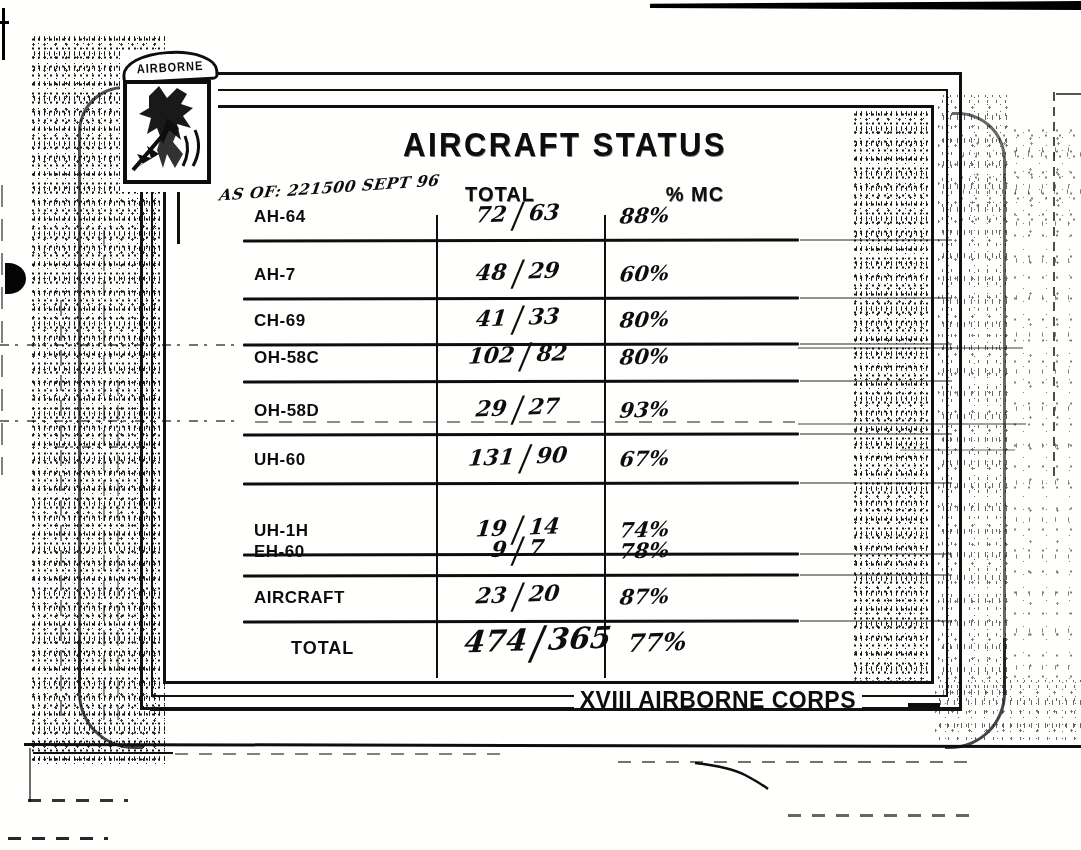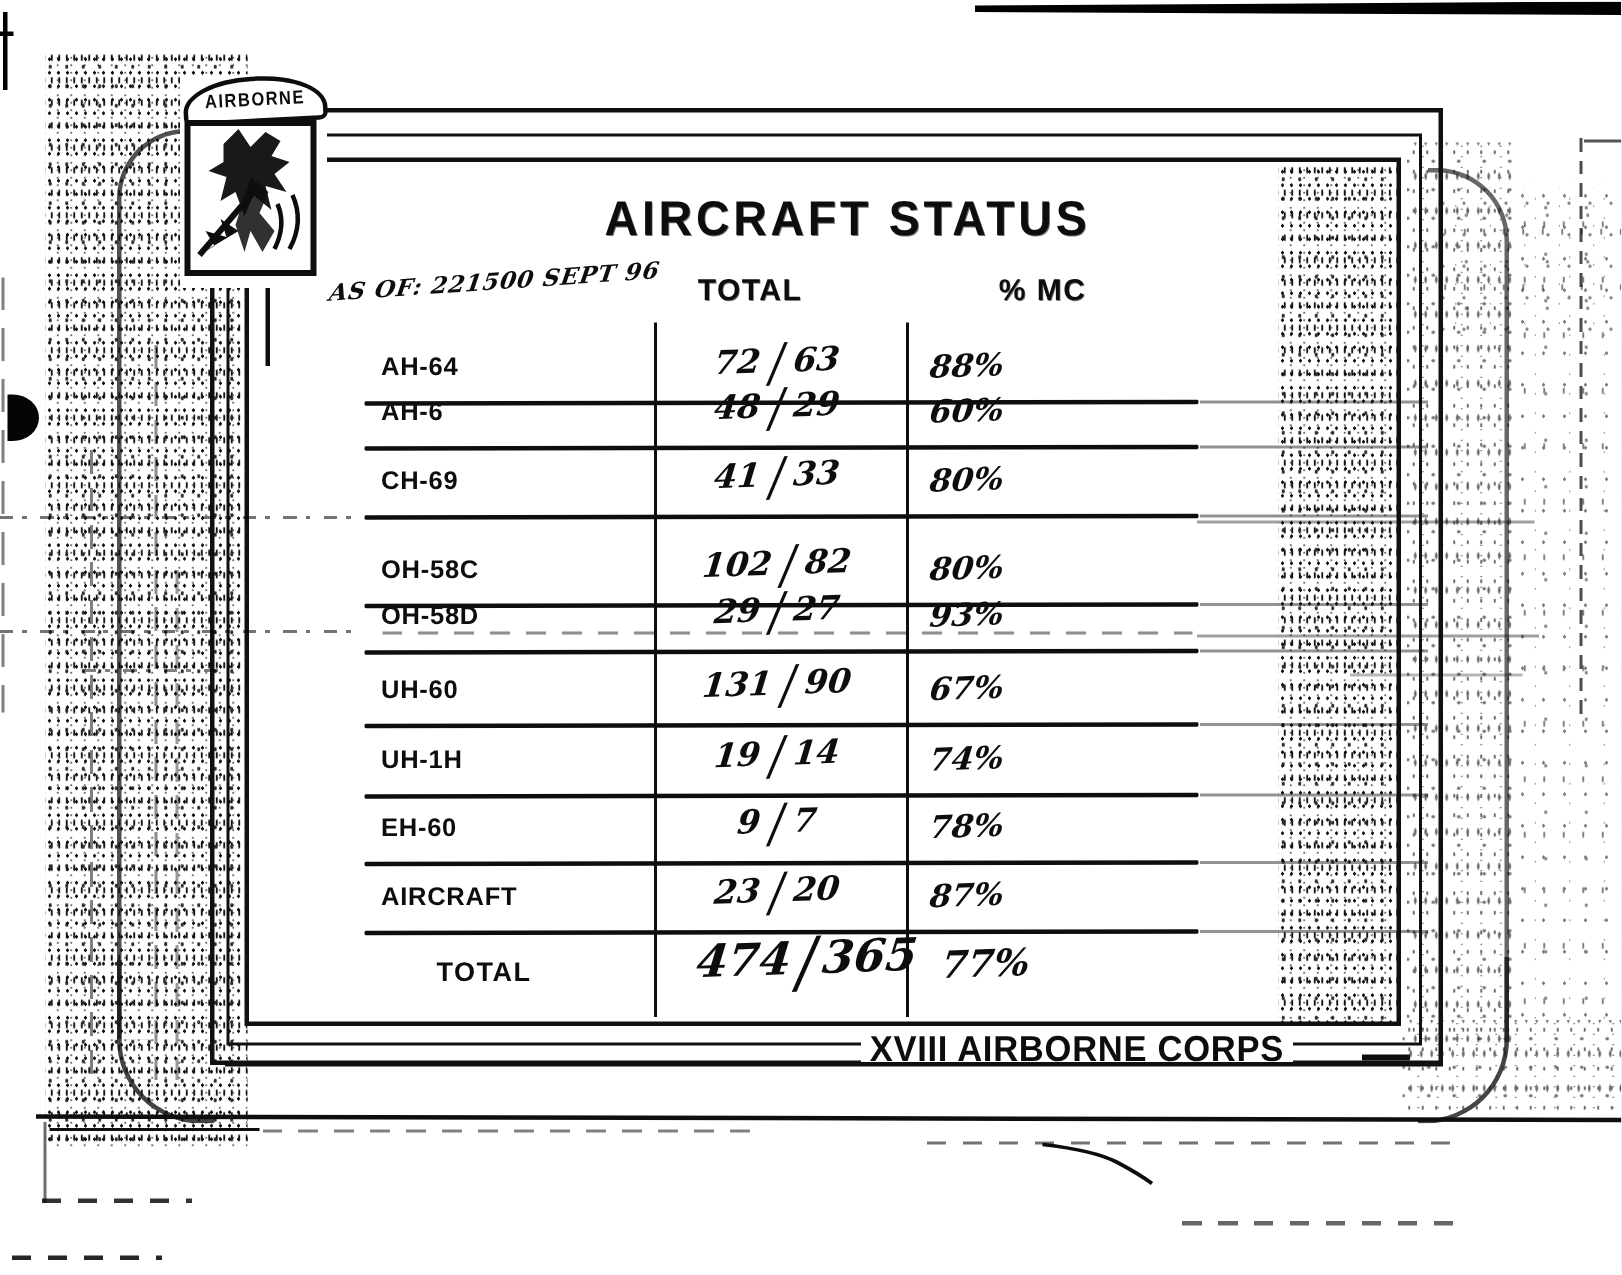--- a/index.html
+++ b/index.html
@@ -128,34 +128,34 @@
 
   <div class="title">AIRCRAFT STATUS</div>
   <div class="asof hw">AS OF: 221500 SEPT 96</div>
   <div class="colhead" style="left:430px;width:140px;">TOTAL</div>
   <div class="colhead" style="left:630px;width:130px;">% MC</div>
 
   <div class="vline" style="left:436px;top:215px;height:463px;"></div>
   <div class="vline" style="left:604px;top:215px;height:463px;"></div>
 
   <div id="rows-host">
-    <div class="row" style="top: 232px;">
+    <div class="row" style="top: 204px;">
       <span class="label">AH-64</span>
       <span class="val hw">
         <span>72</span>
         <span class="slash">/</span>
         <span>63</span>
       </span>
       <span class="pct hw">88%</span>
       <span class="rowline"></span>
       <span class="rowline-tail"></span>
     </div>
 
     <div class="row" style="top: 262px;">
-      <span class="label">AH-6</span>
+      <span class="label">AH-7</span>
       <span class="val hw">
         <span>48</span>
         <span class="slash">/</span>
         <span>29</span>
       </span>
       <span class="pct hw">60%</span>
       <span class="rowline"></span>
       <span class="rowline-tail"></span>
     </div>
 
@@ -164,21 +164,21 @@
       <span class="val hw">
         <span>41</span>
         <span class="slash">/</span>
         <span>33</span>
       </span>
       <span class="pct hw">80%</span>
       <span class="rowline"></span>
       <span class="rowline-tail"></span>
     </div>
 
-    <div class="row" style="top: 367px;">
+    <div class="row" style="top: 345px;">
       <span class="label">OH-58C</span>
       <span class="val hw">
         <span>102</span>
         <span class="slash">/</span>
         <span>82</span>
       </span>
       <span class="pct hw">80%</span>
       <span class="rowline"></span>
       <span class="rowline-tail"></span>
     </div>
@@ -200,21 +200,21 @@
       <span class="val hw">
         <span>131</span>
         <span class="slash">/</span>
         <span>90</span>
       </span>
       <span class="pct hw">67%</span>
       <span class="rowline"></span>
       <span class="rowline-tail"></span>
     </div>
 
-    <div class="row" style="top: 494px;">
+    <div class="row" style="top: 518px;">
       <span class="label">UH-1H</span>
       <span class="val hw">
         <span>19</span>
         <span class="slash">/</span>
         <span>14</span>
       </span>
       <span class="pct hw">74%</span>
       <span class="rowline"></span>
       <span class="rowline-tail"></span>
     </div>

